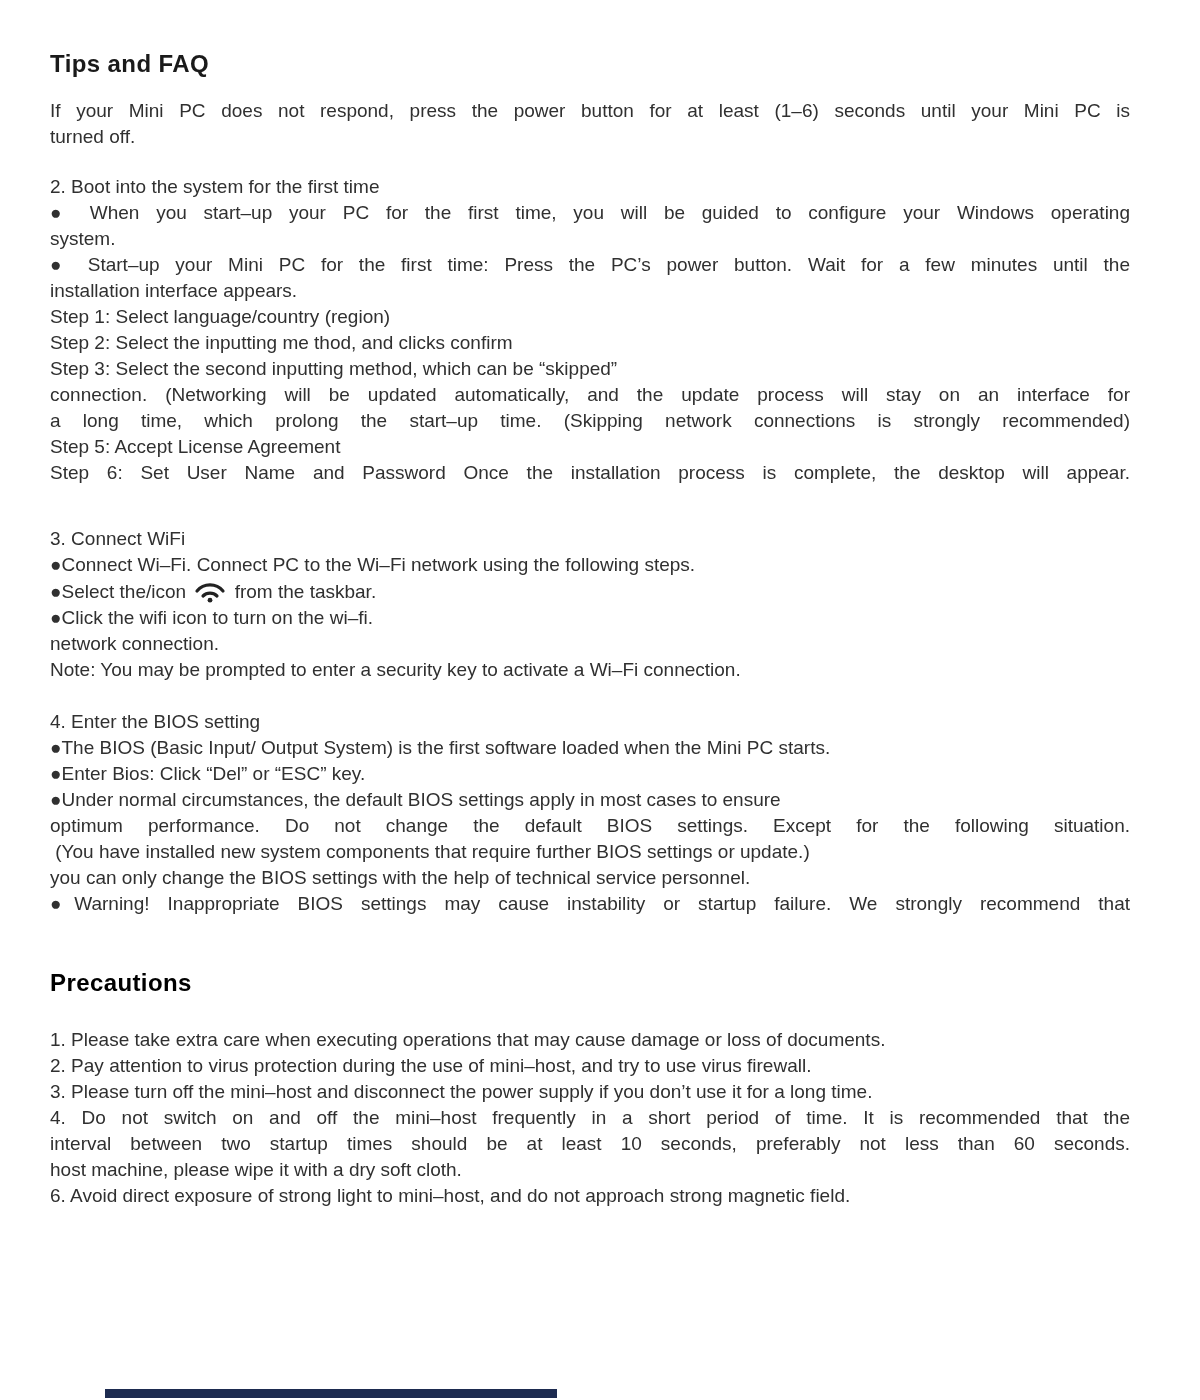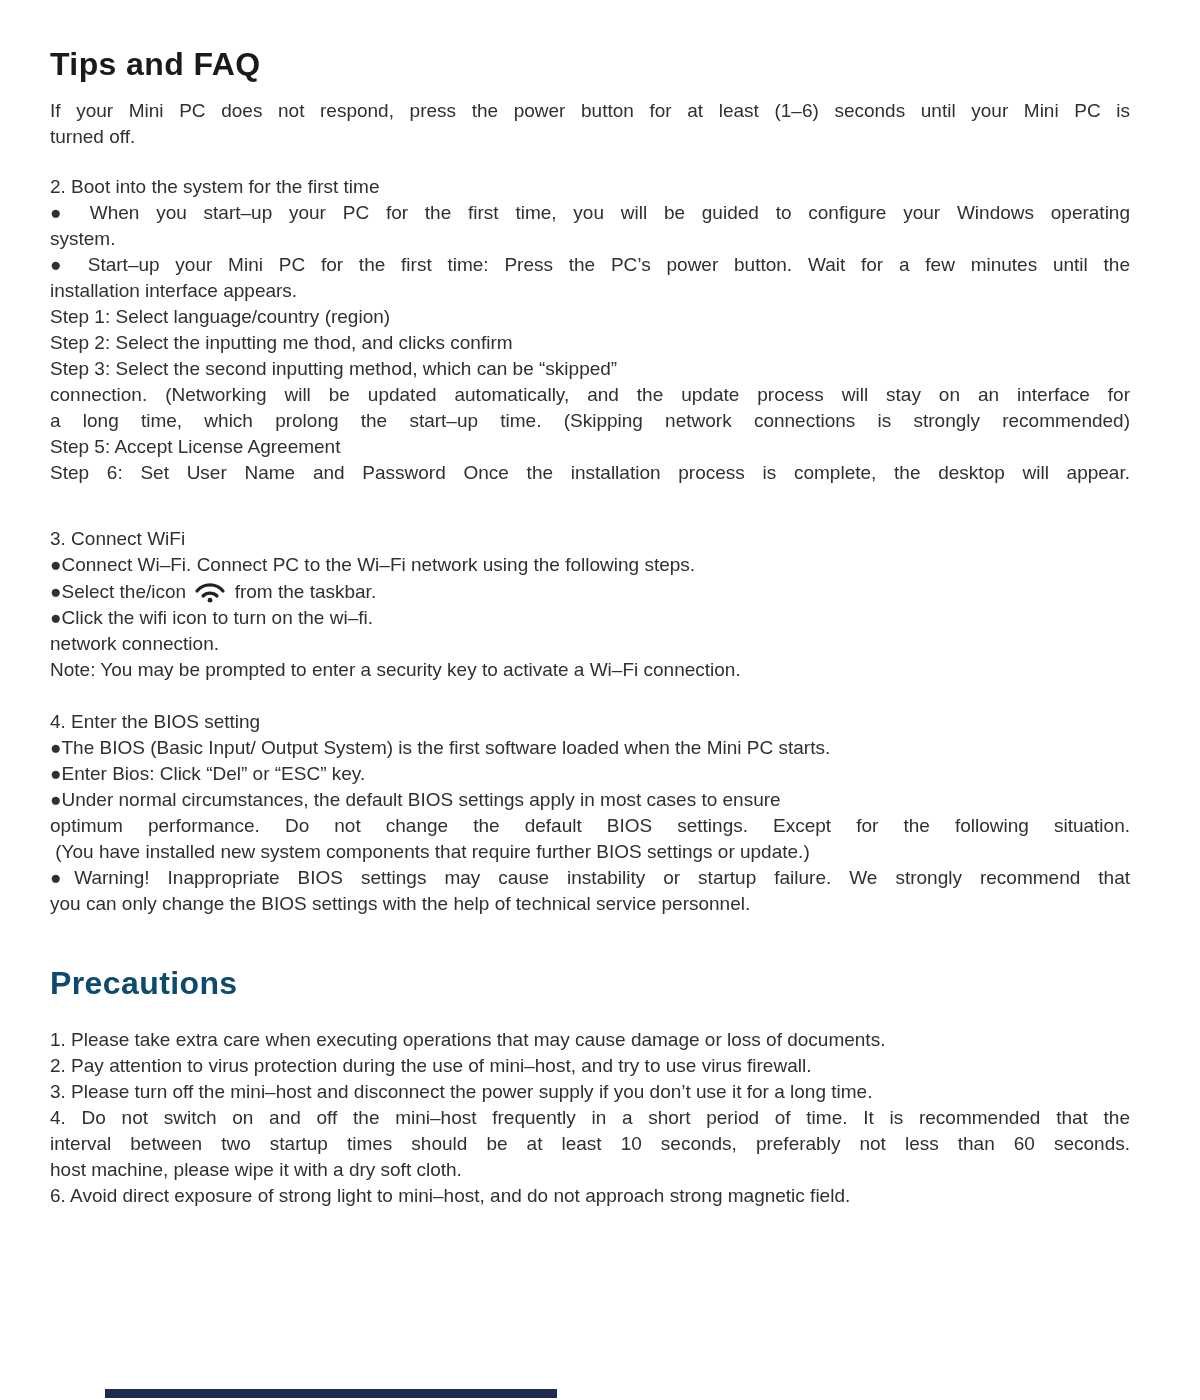--- a/index.html
+++ b/index.html
@@ -3,21 +3,21 @@
 <meta charset="utf-8">
 <style>
   html,body{margin:0;padding:0;}
   body{
     width:1200px;height:1400px;position:relative;background:#ffffff;
     font-family:"Liberation Sans","DejaVu Sans",sans-serif;
     color:#303030;overflow:hidden;
   }
   .doc{position:absolute;left:50px;top:46px;width:1080px;}
   .h1{
-    font-size:32px;font-weight:700;color:#1a1a1a;
+    font-size:24px;font-weight:700;color:#1a1a1a;
     line-height:36px;letter-spacing:0.4px;
   }
   .ln{
     font-size:19px;line-height:26px;white-space:pre-wrap;
     color:#303030;
   }
   .j{
     white-space:normal;text-align:justify;text-align-last:justify;
   }
   .wifi{
@@ -59,24 +59,24 @@
     <div class="ln">●Click the wifi icon to turn on the wi–fi.</div>
     <div class="ln">network connection.</div>
     <div class="ln">Note: You may be prompted to enter a security key to activate a Wi–Fi connection.</div>
     <div style="height: 26px;"></div>
     <div class="ln">4. Enter the BIOS setting</div>
     <div class="ln">●The BIOS (Basic Input/ Output System) is the first software loaded when the Mini PC starts.</div>
     <div class="ln">●Enter Bios: Click “Del” or “ESC” key.</div>
     <div class="ln">●Under normal circumstances, the default BIOS settings apply in most cases to ensure</div>
     <div class="ln j">optimum performance. Do not change the default BIOS settings. Except for the following situation.</div>
     <div class="ln"> (You have installed new system components that require further BIOS settings or update.)</div>
+    <div class="ln">you can only change the BIOS settings with the help of technical service personnel.</div>
     <div class="ln j">●Warning! Inappropriate BIOS settings may cause instability or startup failure. We strongly recommend that</div>
-    <div class="ln">you can only change the BIOS settings with the help of technical service personnel.</div>
     <div style="height: 48px;"></div>
-    <div class="h1" style="color: #0c4a6e;">Precautions</div>
+    <div class="h1" style="color: #000000;">Precautions</div>
     <div style="height: 26px;"></div>
     <div class="ln">1. Please take extra care when executing operations that may cause damage or loss of documents.</div>
     <div class="ln">2. Pay attention to virus protection during the use of mini–host, and try to use virus firewall.</div>
     <div class="ln">3. Please turn off the mini–host and disconnect the power supply if you don’t use it for a long time.</div>
     <div class="ln j">4. Do not switch on and off the mini–host frequently in a short period of time. It is recommended that the</div>
     <div class="ln j">interval between two startup times should be at least 10 seconds, preferably not less than 60 seconds.</div>
     <div class="ln">host machine, please wipe it with a dry soft cloth.</div>
     <div class="ln">6. Avoid direct exposure of strong light to mini–host, and do not approach strong magnetic field.</div>
   </div>
 

